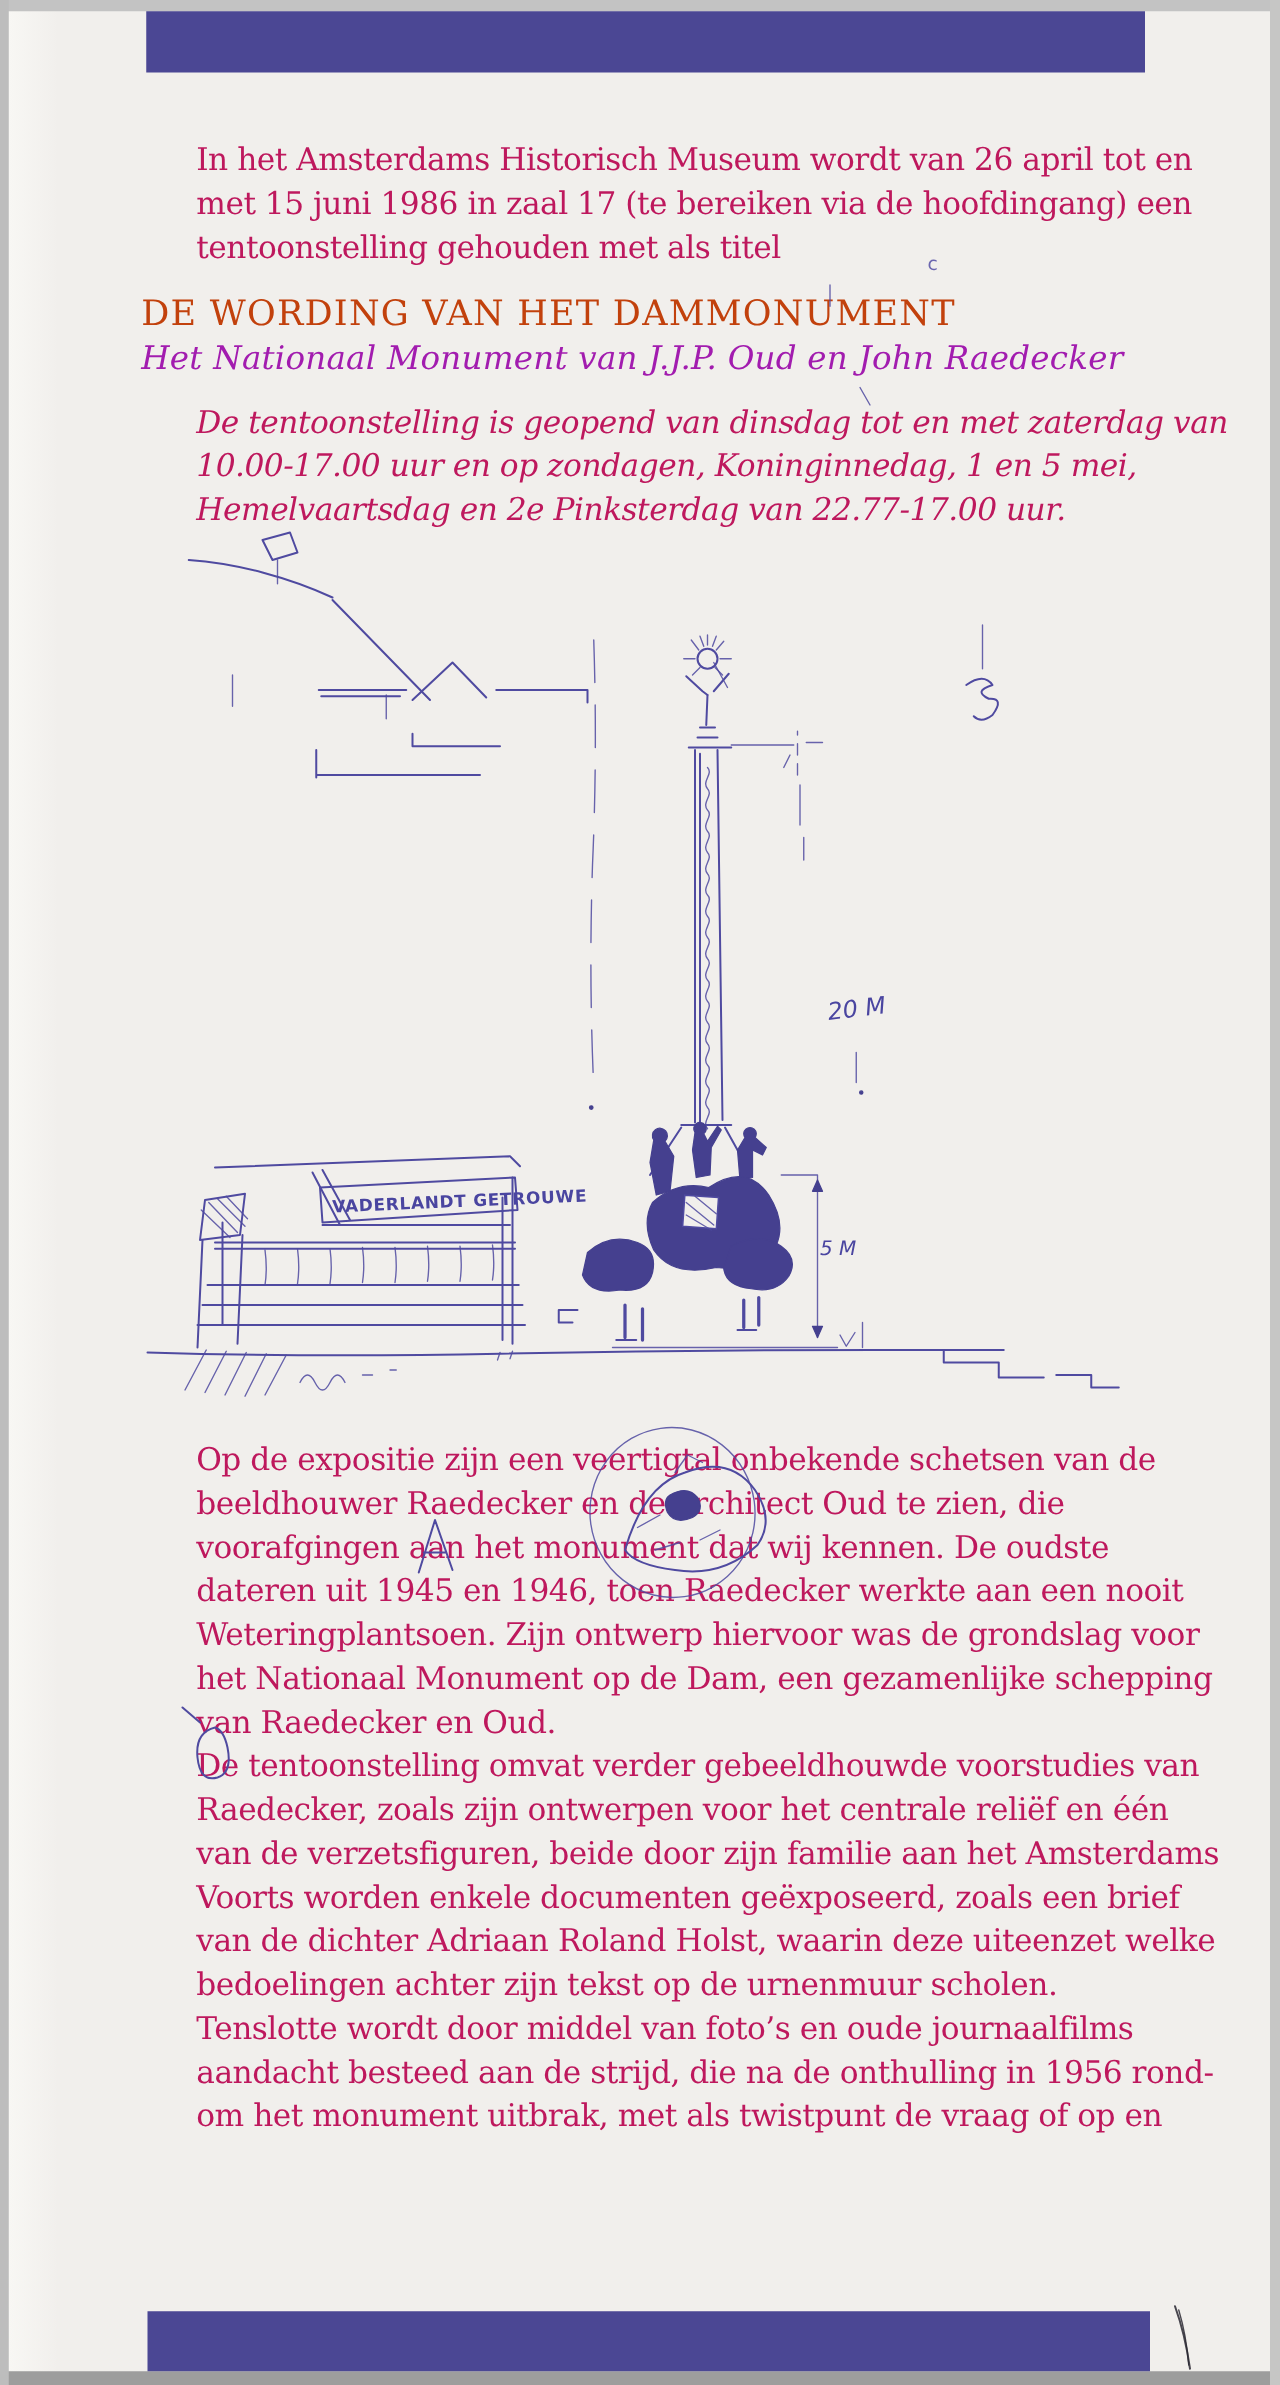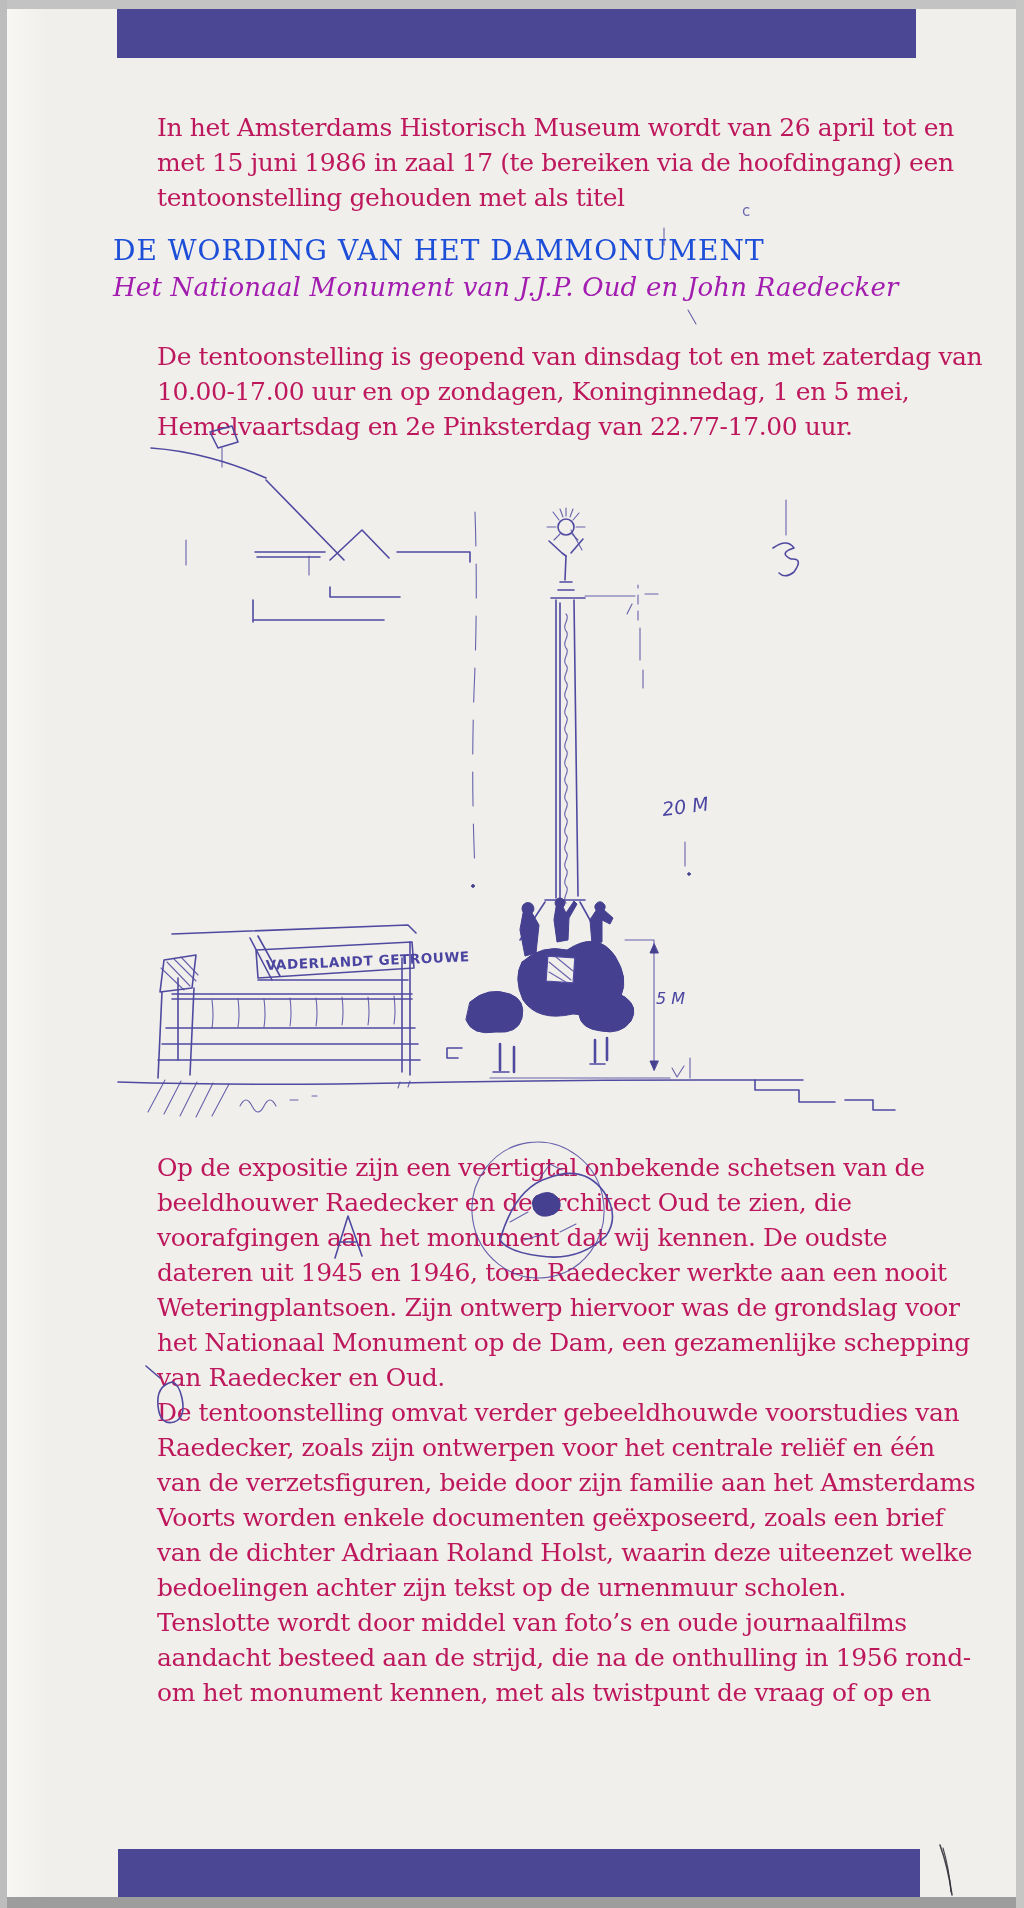--- a/index.html
+++ b/index.html
@@ -11,25 +11,25 @@
   .edge-left{left:0;top:0;width:7px;height:1908px;background:#bdbdbd;}
   .edge-right{left:1016px;top:0;width:8px;height:1908px;background:#c6c6c5;}
   .paper-sheen{position:absolute;left:7px;top:9px;width:40px;height:1888px;z-index:1;
          background:linear-gradient(90deg,#f8f7f4,rgba(248,247,244,0));}
   .band{position:absolute;background:#4b4794;z-index:2;}
   .band-top{left:117px;top:9px;width:799px;height:49px;}
   .band-bottom{left:118px;top:1849px;width:802px;height:48px;}
   .textblock{position:absolute;left:113px;z-index:2;color:#be185d;margin-left:44px;}
   .line{white-space:nowrap;font-size:25px;line-height:35px;letter-spacing:-0.4px;}
   .intro{top:110px;}
-  .title-main{position:absolute;left:113px;top:234px;z-index:2;color:#1d4ed8;
+  .title-main{position:absolute;left:113px;top:234px;z-index:2;color:#c2410c;
          font-size:28px;letter-spacing:1px;white-space:nowrap;}
   .title-sub{position:absolute;left:113px;top:272px;z-index:2;color:#a21caf;
          font-style:italic;font-size:26px;white-space:nowrap;letter-spacing:0.2px;}
-  .hours{top:339px;}
+  .hours{top:320px;font-style:italic;}
   .bodytext{top:1150px;}
   .ink{position:absolute;left:0;top:0;width:1024px;height:1908px;z-index:3;pointer-events:none;}
   .ink *{vector-effect:non-scaling-stroke;}
   .ink path,.ink line,.ink circle,.ink ellipse{fill:none;stroke:#4f4aa0;stroke-width:1.6;
          stroke-linecap:round;stroke-linejoin:round;}
   .ink .fill{fill:#45408f;stroke:#45408f;stroke-width:1;}
   .ink .thin{stroke-width:1.1;opacity:0.85;}
   .ink .thick{stroke-width:2.6;}
   .ink text{fill:#4a45a0;stroke:none;font-family:"DejaVu Sans","Liberation Sans",sans-serif;}
   .ink .slash{stroke:#2b2933;}
@@ -72,21 +72,21 @@
     <div class="line">het Nationaal Monument op de Dam, een gezamenlijke schepping</div>
     <div class="line">van Raedecker en Oud.</div>
     <div class="line">De tentoonstelling omvat verder gebeeldhouwde voorstudies van</div>
     <div class="line">Raedecker, zoals zijn ontwerpen voor het centrale reliëf en één</div>
     <div class="line">van de verzetsfiguren, beide door zijn familie aan het Amsterdams</div>
     <div class="line">Voorts worden enkele documenten geëxposeerd, zoals een brief</div>
     <div class="line">van de dichter Adriaan Roland Holst, waarin deze uiteenzet welke</div>
     <div class="line">bedoelingen achter zijn tekst op de urnenmuur scholen.</div>
     <div class="line">Tenslotte wordt door middel van foto’s en oude journaalfilms</div>
     <div class="line">aandacht besteed aan de strijd, die na de onthulling in 1956 rond-</div>
-    <div class="line">om het monument kennen, met als twistpunt de vraag of op en</div>
+    <div class="line">om het monument uitbrak, met als twistpunt de vraag of op en</div>
   </div>
 
   <svg class="ink" viewBox="0 0 1024 1908">
 
     <g>
       <text x="742" y="216" font-size="15" opacity="0.8">c</text>
       <path class="thin" d="M664,228 V245"></path>
       <path class="thin" d="M688,310 l8,14" opacity="0.6"></path>
     </g>
 

